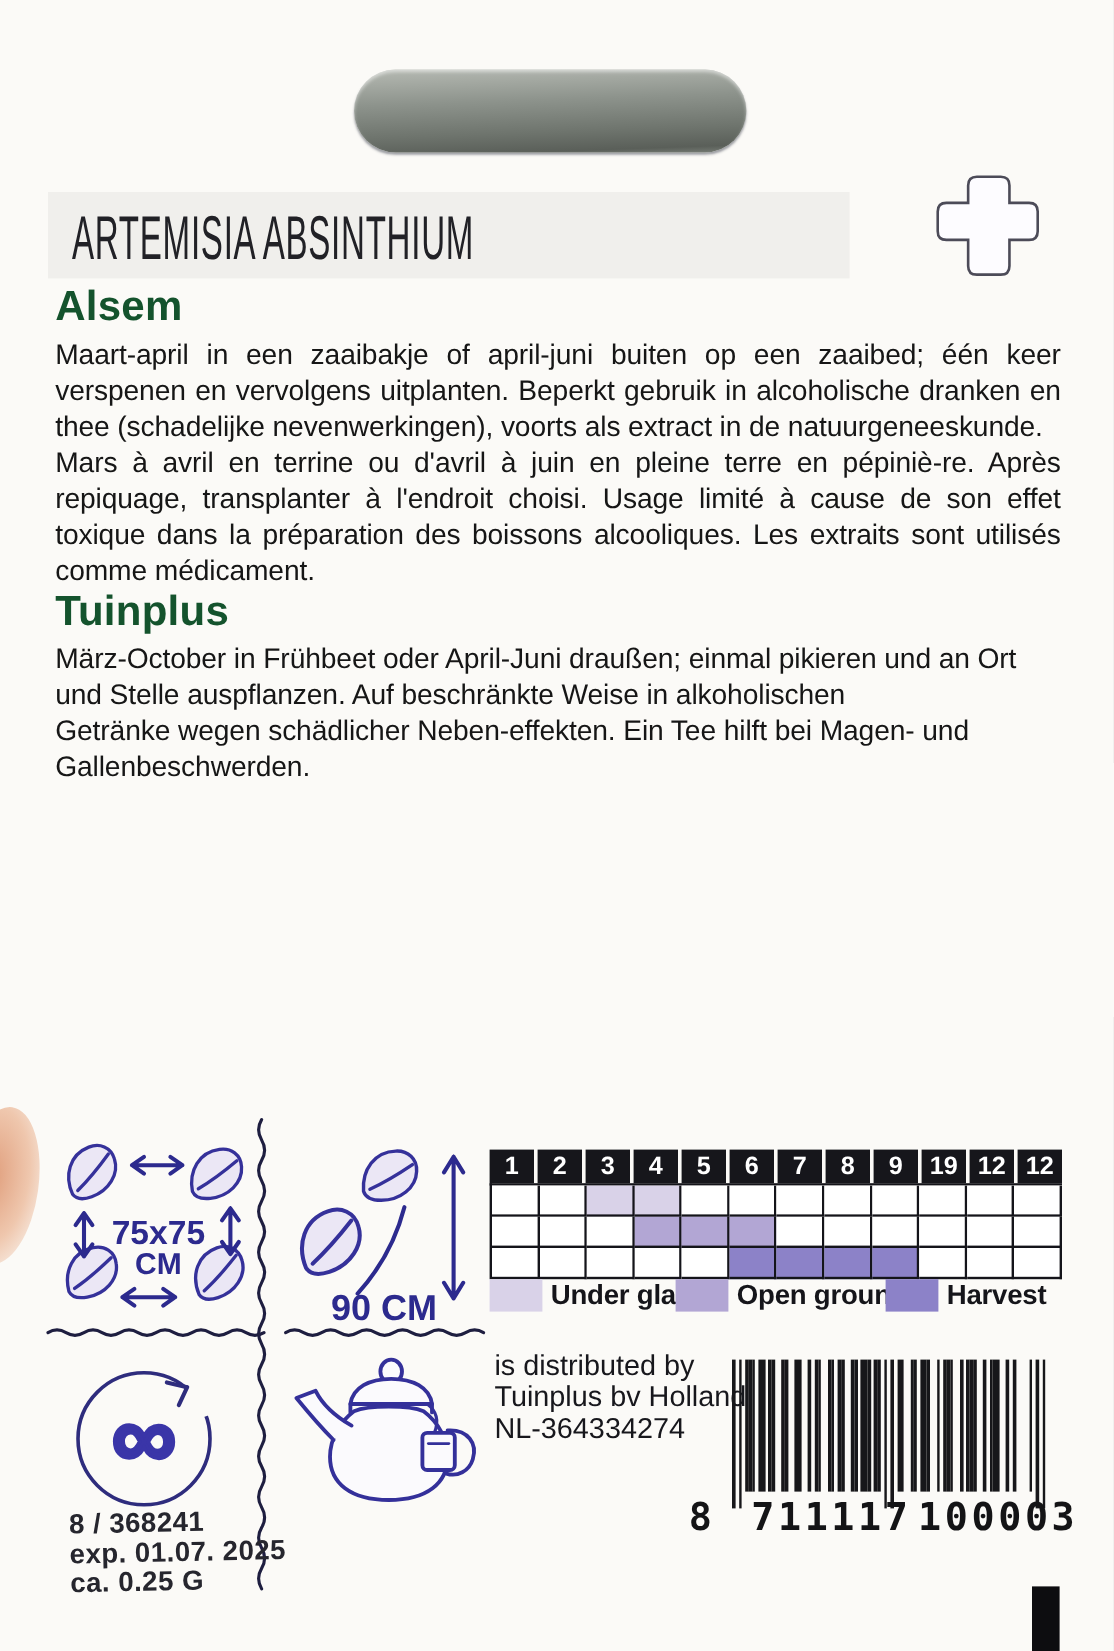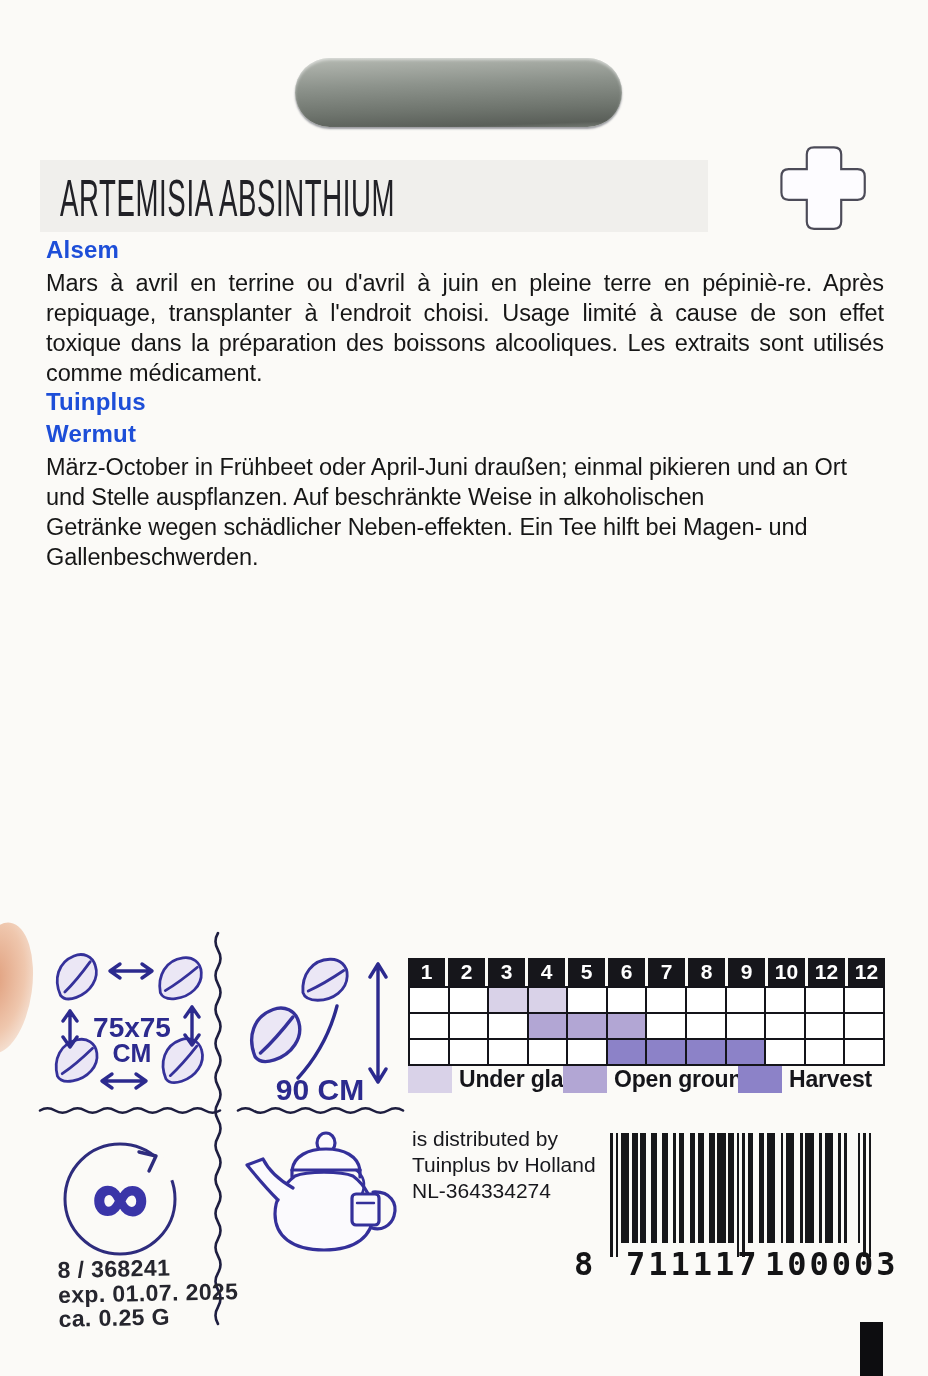--- a/index.html
+++ b/index.html
@@ -24,21 +24,21 @@
     position:absolute; left:60px; top:168px;
     font-size:46px; font-weight:400; color:#212126;
     letter-spacing:1px; white-space:nowrap;
     transform:scale(0.60,1.12); transform-origin:left top;
   }
   .cross-icon { position:absolute; left:776px; top:142px; }
 
   
   .content { position:absolute; left:46px; top:236px; width:838px; }
   .content h2 {
-    margin:17px 0 4px 0; font-size:24px; font-weight:700; color:#1d4ed8;
+    margin:17px 0 4px 0; font-size:35px; font-weight:700; color:#14532d;
     letter-spacing:0.2px;
   }
   .content h2:first-child { margin-top:0; }
   .content section > h2 { margin-top:17px; }
   .content section:first-child > h2 { margin-top:0; }
   .content p {
     margin:0; font-size:23.5px; line-height:30px; letter-spacing:-0.1px;
     text-align:justify; color:#161616;
   }
   .content p.ragged { white-space:pre-line; text-align:left; }
@@ -69,21 +69,21 @@
     background:#fff;
   }
   .legend { position:absolute; left:408px; top:1066px; width:480px; height:34px; }
   .legend-item { position:absolute; top:0; display:flex; align-items:center; }
   .legend-swatch { width:44px; height:27px; margin-right:7px; }
   .legend-label { font-size:23px; font-weight:700; color:#15151a; letter-spacing:-0.2px; }
 
   
   .dist { position:absolute; left:412px; top:1126px; color:#17171c; }
   .dist-name { font-size:25px; font-weight:700; margin-bottom:3px; }
-  .dist-line { font-size:21px; line-height:26px; font-weight:400; }
+  .dist-line { font-size:24px; line-height:26px; font-weight:400; }
 
   
   .barcode { position:absolute; left:610px; top:1133px; width:262px; height:150px; }
   .bars { display:flex; align-items:flex-start; height:124px; }
   .bars div { height:110px; }
   .bars div.tall { height:124px; }
   .bc-digit { position:absolute; top:112px; font-family:"DejaVu Sans Mono", monospace;
     font-size:32px; font-weight:700; color:#141416; }
   .bc-lead  { left:-36px; }
   .bc-left  { left:16px;  letter-spacing:3px; }
@@ -106,29 +106,29 @@
   <div class="title-band"></div>
   <div class="title">ARTEMISIA ABSINTHIUM</div>
 
   <svg class="cross-icon" width="96" height="94" viewBox="0 0 106 100">
     <path d="M42 4 L64 4 Q72 4 72 12 L72 28 L90 28 Q98 28 98 36 L98 54 Q98 62 90 62 L72 62 L72 86 Q72 94 64 94 L42 94 Q34 94 34 86 L34 62 L14 62 Q6 62 6 54 L6 36 Q6 28 14 28 L34 28 L34 12 Q34 4 42 4 Z" fill="#fdfcff" stroke="#4c4b58" stroke-width="2.4"></path>
   </svg>
 
   <div class="content">
     <section>
       <h2>Alsem</h2>
+      <p>Maart-april in een zaaibakje of april-juni buiten op een zaaibed; één keer verspenen en vervolgens uitplanten. Beperkt gebruik in alcoholische dranken en thee (schadelijke nevenwerkingen), voorts als extract in de natuurgeneeskunde.</p>
     </section>
     <section>
       <p>Mars à avril en terrine ou d'avril à juin en pleine terre en pépiniè-re. Après repiquage, transplanter à l'endroit choisi. Usage limité à cause de son effet toxique dans la préparation des boissons alcooliques. Les extraits sont utilisés comme médicament.</p>
     </section>
     <section>
       <h2>Tuinplus</h2>
     </section>
     <section>
-      <h2>Wermut</h2>
       <p class="ragged">März-October in Frühbeet oder April-Juni draußen; einmal pikieren und an Ort
 und Stelle auspflanzen.  Auf beschränkte Weise in alkoholischen
 Getränke wegen schädlicher Neben-effekten. Ein Tee hilft bei Magen- und
 Gallenbeschwerden.</p>
     </section>
   </div>
 
   <svg class="icon-svg" style="left:40px; top:945px;" width="180" height="162" viewBox="0 0 180 162">
     <defs>
       <g id="leafshape">
@@ -201,21 +201,21 @@
     <div class="cal-head" id="cal-head">
         <div>1</div>
         <div>2</div>
         <div>3</div>
         <div>4</div>
         <div>5</div>
         <div>6</div>
         <div>7</div>
         <div>8</div>
         <div>9</div>
-        <div>10</div>
+        <div>19</div>
         <div>12</div>
         <div>12</div>
       </div>
     <div class="cal-body" id="cal-body">
         <div></div>
         <div></div>
         <div style="background: rgb(217, 210, 232);"></div>
         <div style="background: rgb(217, 210, 232);"></div>
         <div></div>
         <div></div>
@@ -253,21 +253,21 @@
   </div>
   <div class="legend" id="cal-legend">
       <div class="legend-item" style="left: 0px;">
         <div class="legend-swatch" style="background: rgb(217, 210, 232);"></div>
         <span class="legend-label">Under glass</span>
       </div>
       <div class="legend-item" style="left: 155px;">
         <div class="legend-swatch" style="background: rgb(178, 166, 212);"></div>
         <span class="legend-label">Open ground</span>
       </div>
-      <div class="legend-item" style="left: 306px; padding-left: 24px;">
+      <div class="legend-item" style="left: 330px;">
         <div class="legend-swatch" style="background: rgb(140, 130, 200);"></div>
         <span class="legend-label">Harvest</span>
       </div>
     </div>
 
   <div class="dist">
     <div class="dist-line">is distributed by</div>
     <div class="dist-line">Tuinplus bv Holland</div>
     <div class="dist-line">NL-364334274</div>
   </div>

